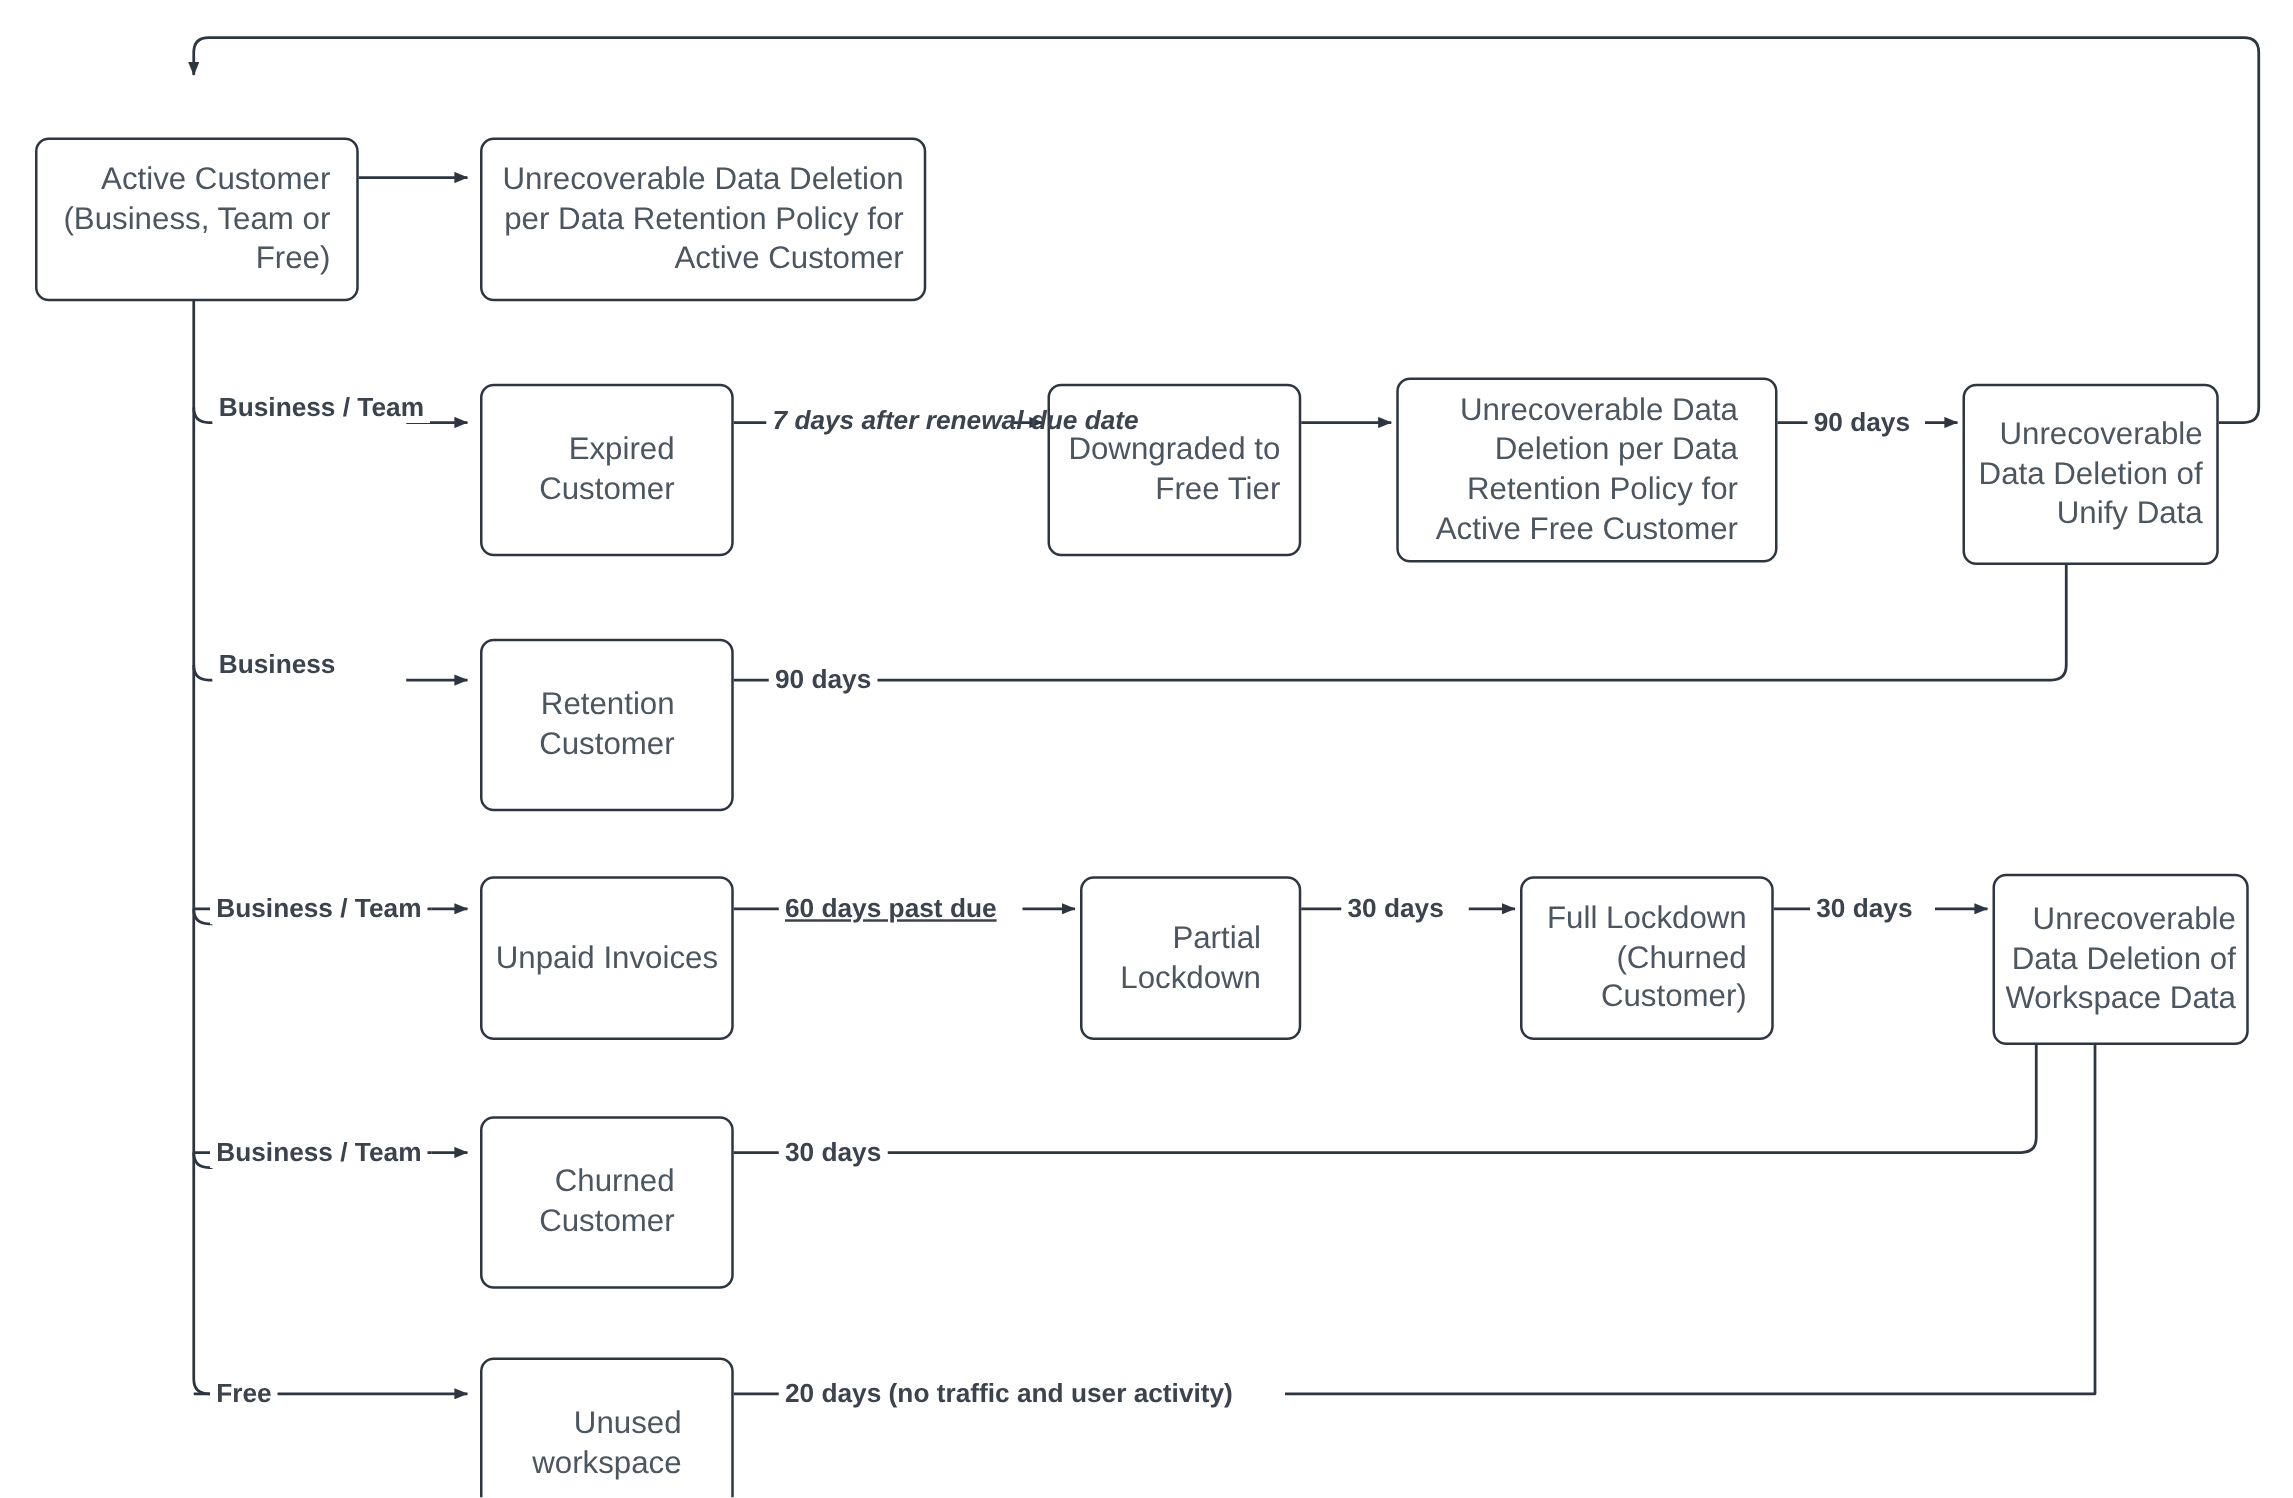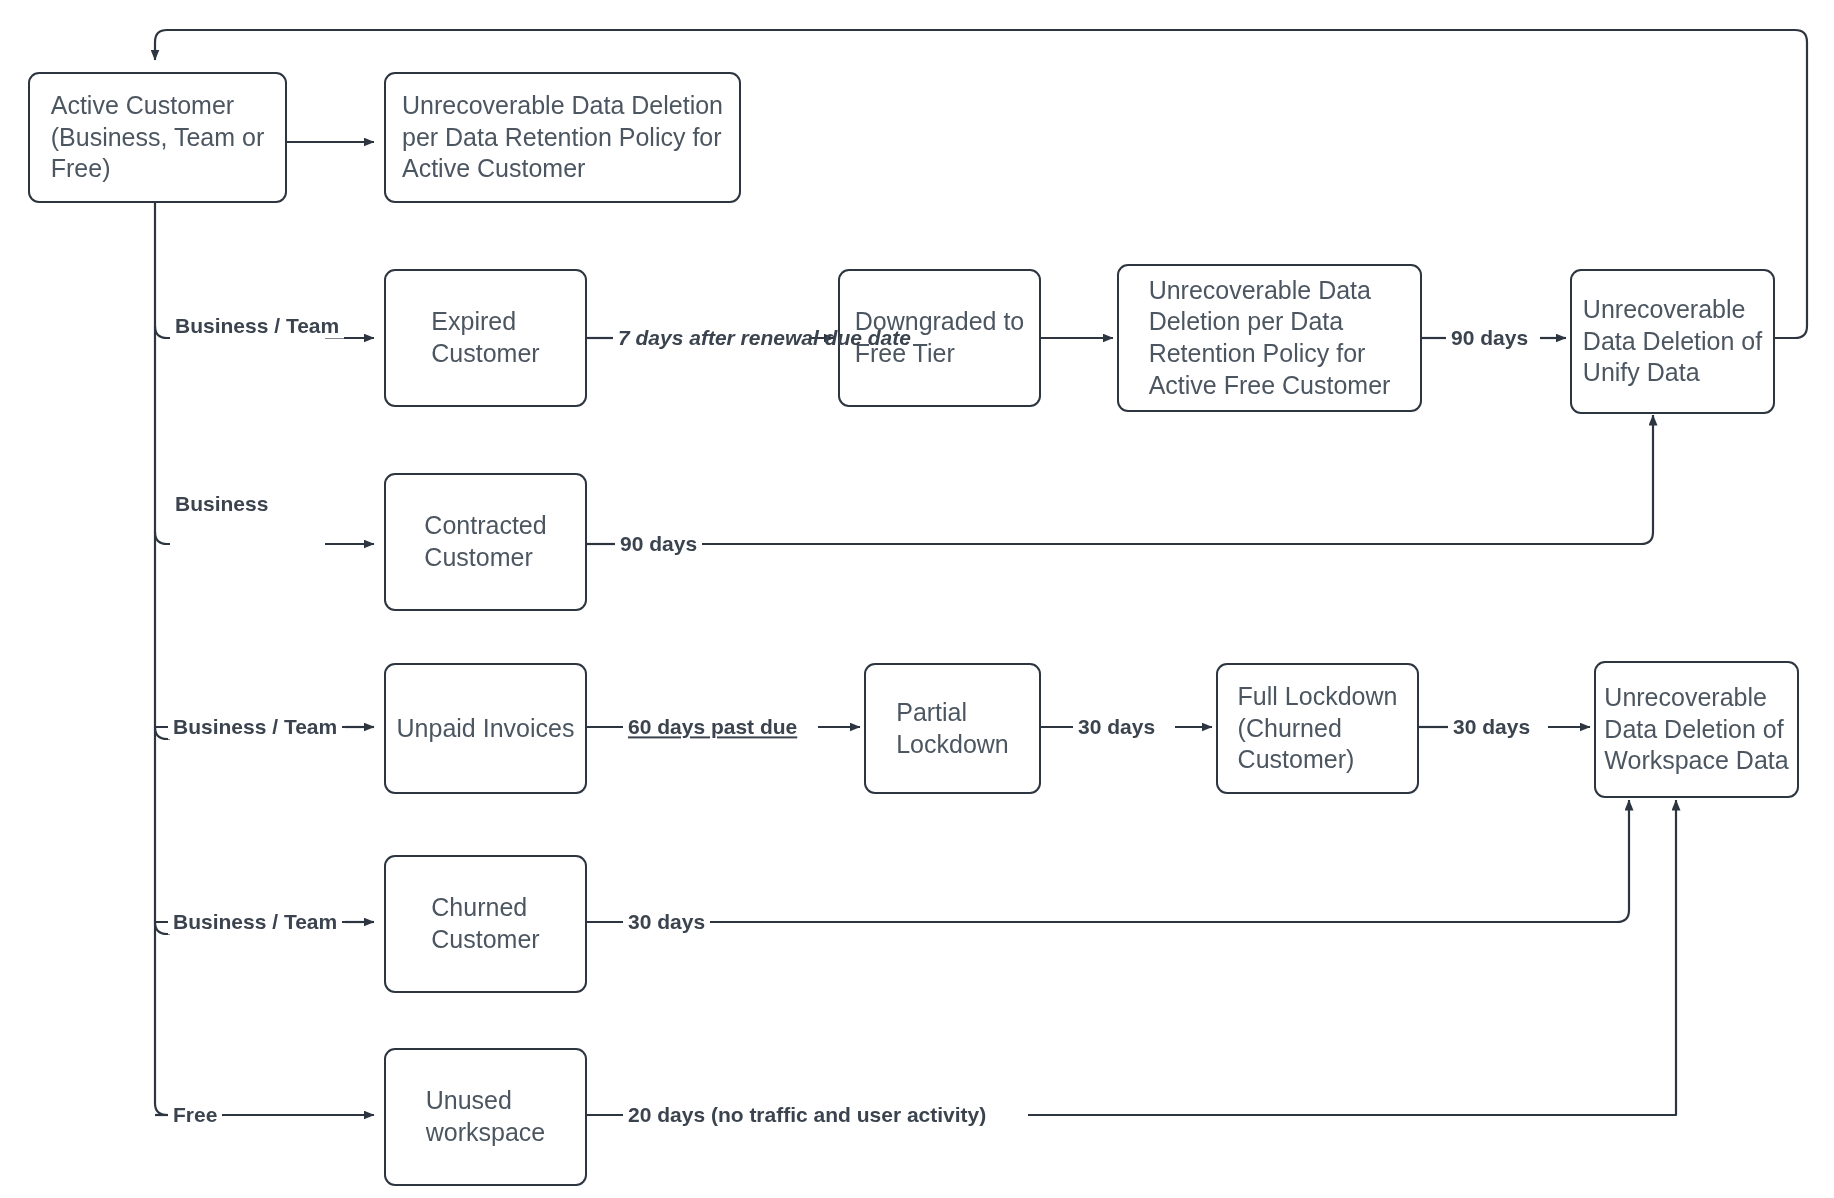--- a/index.html
+++ b/index.html
@@ -27,28 +27,29 @@
   }
   .node {
     position: absolute;
     box-sizing: border-box;
     background: #ffffff;
     border: 2.4px solid #2d3640;
     border-radius: 11px;
     display: flex;
     align-items: center;
     justify-content: center;
-    text-align: left;
+    text-align: right;
     color: #4c5661;
     font-size: 25px;
     line-height: 1.27;
     font-family: "Liberation Sans", sans-serif;
     padding: 2px 6px;
     white-space: pre-line;
     z-index: 2;
+    margin-top: 38px;
   }
   .edge-label {
     position: absolute;
     color: #3b444e;
     font-size: 21px;
     font-weight: bold;
     font-family: "Liberation Sans", sans-serif;
     background: #ffffff;
     padding: 0 5px;
     white-space: nowrap;
@@ -141,21 +142,21 @@
 
   <div class="node" style="left:1117px; top:264px; width:305px; height:148px;">Unrecoverable Data
 Deletion per Data
 Retention Policy for
 Active Free Customer</div>
 
   <div class="node" style="left:1570px; top:269px; width:205px; height:145px;">Unrecoverable
 Data Deletion of
 Unify Data</div>
 
-  <div class="node" style="left:384px; top:473px; width:203px; height:138px;">Contracted
+  <div class="node" style="left:384px; top:473px; width:203px; height:138px;">Retention
 Customer</div>
 
   <div class="node" style="left:384px; top:663px; width:203px; height:131px;">Unpaid Invoices</div>
 
   <div class="node" style="left:1216px; top:663px; width:203px; height:131px;">Full Lockdown
 (Churned
 Customer)</div>
 
   <div class="node" style="left:864px; top:663px; width:177px; height:131px;">Partial
 Lockdown</div>
@@ -170,21 +171,21 @@
   <div class="node" style="left:384px; top:1048px; width:203px; height:138px;">Unused
 workspace</div>
 
   <div class="edge-label" style="left:170px; top:326px; transform:translateY(-50%);">Business / Team</div>
 
   <div class="edge-label two-line" style="left:613px; top:338px; transform:translateY(-50%); width:186px;font-style:italic;">7 days after
 renewal due date</div>
 
   <div class="edge-label" style="left:1446px; top:338px; transform:translateY(-50%);">90 days</div>
 
-  <div class="edge-label" style="left:170px; top:504px; transform:translateY(-50%);">Business</div>
+  <div class="edge-label" style="left:170px; top:532px; transform:translateY(-50%);">Business</div>
 
   <div class="edge-label" style="left:615px; top:544px; transform:translateY(-50%);">90 days</div>
 
   <div class="edge-label" style="left:168px; top:727px; transform:translateY(-50%);">Business / Team</div>
 
   <div class="edge-label" style="left:623px; top:727px; transform:translateY(-50%);text-decoration:underline;">60 days past due</div>
 
   <div class="edge-label" style="left:1073px; top:727px; transform:translateY(-50%);">30 days</div>
 
   <div class="edge-label" style="left:1448px; top:727px; transform:translateY(-50%);">30 days</div>

